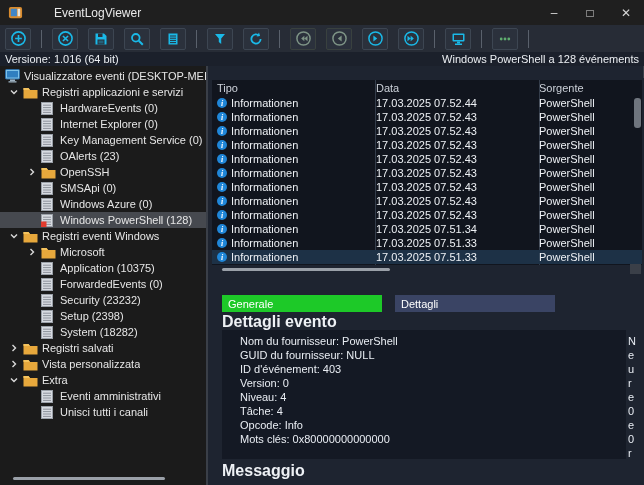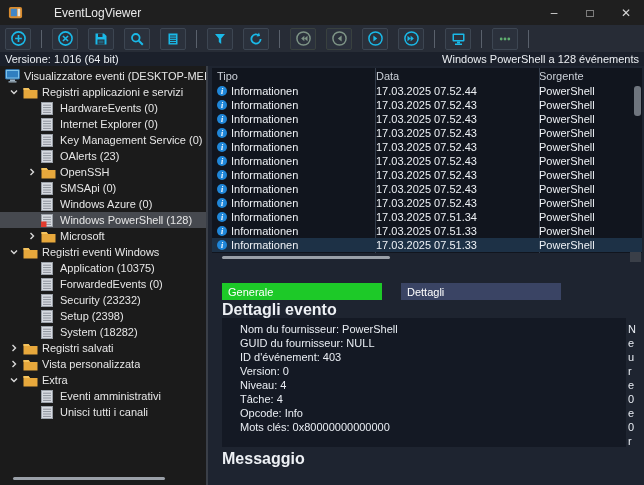--- a/index.html
+++ b/index.html
@@ -25,38 +25,38 @@
   
   .main{position:absolute;left:0;top:66px;right:0;bottom:0;display:flex;}
   .tree-panel{width:206px;background:#1b1b1b;border-right:2px solid #3a3f48;position:relative;overflow:hidden;padding-top:2px;}
   .tree-row{height:16px;display:flex;align-items:center;color:#e6e6e6;font-size:11px;white-space:nowrap;overflow:hidden;padding-left:5px;}
   .tree-row.selected{background:#46494f;}
   .tree-spacer{display:inline-block;width:18px;flex:0 0 18px;}
   .tree-chev{display:inline-flex;width:18px;flex:0 0 18px;justify-content:center;}
   .tree-ico{display:inline-flex;width:19px;flex:0 0 19px;}
   .tree-label{overflow:hidden;text-overflow:clip;}
   .tree-hscroll{position:absolute;left:13px;bottom:5px;width:152px;height:3px;background:#9aa0a8;border-radius:2px;}
-  .right-panel{flex:1;position:relative;background:#1e2430;overflow:hidden;}
+  .right-panel{flex:1;position:relative;background:#1e2430;overflow:hidden;margin-top:12px;}
   
   .table{position:absolute;left:4px;top:2px;width:430px;height:185px;background:#11151e;}
   .t-header{height:16px;display:flex;align-items:center;color:#ccd1d9;font-size:11px;}
   .c1{width:163px;padding-left:5px;box-sizing:border-box;}
   .c2{width:164px;padding-left:1px;box-sizing:border-box;}
   .c3{flex:1;box-sizing:border-box;}
   .gridline{position:absolute;top:0;bottom:0;width:1px;background:#343d4b;}
   .t-rows{position:absolute;left:0;top:16px;right:0;}
   .t-row{height:14px;display:flex;align-items:center;font-size:11px;color:#eef1f5;}
   .t-row.selected{background:#1d3146;}
   .t-row .c1{display:flex;align-items:center;gap:4px;}
   .info-badge{width:10px;height:10px;border-radius:50%;background:#1f86d8;color:#fff;font-size:8px;font-weight:bold;font-family:"Liberation Serif",serif;display:inline-flex;align-items:center;justify-content:center;flex:0 0 10px;font-style:italic;}
   .t-vscroll{position:absolute;right:1px;top:18px;width:7px;height:30px;background:#6f757e;border-radius:3px;}
   .t-hscroll{position:absolute;left:14px;top:190px;width:168px;height:3px;background:#9aa0a8;border-radius:2px;}
   .scroll-corner{position:absolute;right:3px;top:186px;width:11px;height:10px;background:#3a3f48;}
   
-  .tabs{position:absolute;left:14px;top:217px;display:flex;gap:19px;}
+  .tabs{position:absolute;left:14px;top:217px;display:flex;gap:13px;}
   .tab{width:160px;height:17px;font-size:11px;color:#fff;display:flex;align-items:center;padding-left:6px;box-sizing:border-box;}
   .tab-general{background:#1dc928;}
   .tab-details{background:#3a4464;}
   
   .section-heading{position:absolute;left:14px;font-size:16px;font-weight:bold;color:#eef1f5;}
   .h-details{top:235px;}
   .h-message{top:384px;}
   .detail-box{position:absolute;left:14px;top:252px;width:404px;height:129px;background:#141924;padding:4px 0 0 18px;box-sizing:border-box;overflow:hidden;}
   .detail-line{font-size:11px;line-height:14px;color:#e9edf3;white-space:nowrap;}
   .detail-fragments{position:absolute;left:420px;top:252px;width:16px;padding-top:4px;overflow:hidden;}
@@ -319,47 +319,47 @@
           <span class="tree-ico">
             <svg width="12" height="13" viewBox="0 0 12 13">
               <rect x="0.5" y="0.5" width="11" height="12" fill="#d7dbe1" stroke="#9aa0a8"></rect>
               <path d="M2 3.2h8M2 5.6h8M2 8h8M2 10.4h8" stroke="#8d929b" stroke-width="1"></path>
               <rect x="0" y="7.5" width="5.5" height="5.5" fill="#e23b2e"></rect>
             </svg>
           </span>
           <span class="tree-label">Windows PowerShell (128)</span>
         </div>
         <div class="tree-row">
+          <span class="tree-chev">
+            <svg width="10" height="10" viewBox="0 0 10 10">
+              <path d="M2 3.5l3 3 3-3" fill="none" stroke="#d9d9d9" stroke-width="1.4"></path>
+            </svg>
+          </span>
+          <span class="tree-ico">
+            <svg width="15" height="13" viewBox="0 0 15 13">
+              <path d="M0.5 2h5l1.5 2h7.5v8.5H0.5z" fill="#e7a83c"></path>
+              <path d="M0.5 2h5l1.5 2H0.5z" fill="#f4c35e"></path>
+            </svg>
+          </span>
+          <span class="tree-label">Registri eventi Windows</span>
+        </div>
+        <div class="tree-row">
           <span class="tree-spacer"></span>
           <span class="tree-chev">
             <svg width="10" height="10" viewBox="0 0 10 10">
               <path d="M3.5 2l3 3-3 3" fill="none" stroke="#d9d9d9" stroke-width="1.4"></path>
             </svg>
           </span>
           <span class="tree-ico">
             <svg width="15" height="13" viewBox="0 0 15 13">
               <path d="M0.5 2h5l1.5 2h7.5v8.5H0.5z" fill="#e7a83c"></path>
               <path d="M0.5 2h5l1.5 2H0.5z" fill="#f4c35e"></path>
             </svg>
           </span>
           <span class="tree-label">Microsoft</span>
-        </div>
-        <div class="tree-row">
-          <span class="tree-chev">
-            <svg width="10" height="10" viewBox="0 0 10 10">
-              <path d="M2 3.5l3 3 3-3" fill="none" stroke="#d9d9d9" stroke-width="1.4"></path>
-            </svg>
-          </span>
-          <span class="tree-ico">
-            <svg width="15" height="13" viewBox="0 0 15 13">
-              <path d="M0.5 2h5l1.5 2h7.5v8.5H0.5z" fill="#e7a83c"></path>
-              <path d="M0.5 2h5l1.5 2H0.5z" fill="#f4c35e"></path>
-            </svg>
-          </span>
-          <span class="tree-label">Registri eventi Windows</span>
         </div>
         <div class="tree-row">
           <span class="tree-spacer"></span>
           <span class="tree-spacer"></span>
           <span class="tree-ico">
             <svg width="12" height="13" viewBox="0 0 12 13">
               <rect x="0.5" y="0.5" width="11" height="12" fill="#d7dbe1" stroke="#9aa0a8"></rect>
               <path d="M2 3.2h8M2 5.6h8M2 8h8M2 10.4h8" stroke="#8d929b" stroke-width="1"></path>
             </svg>
           </span>

